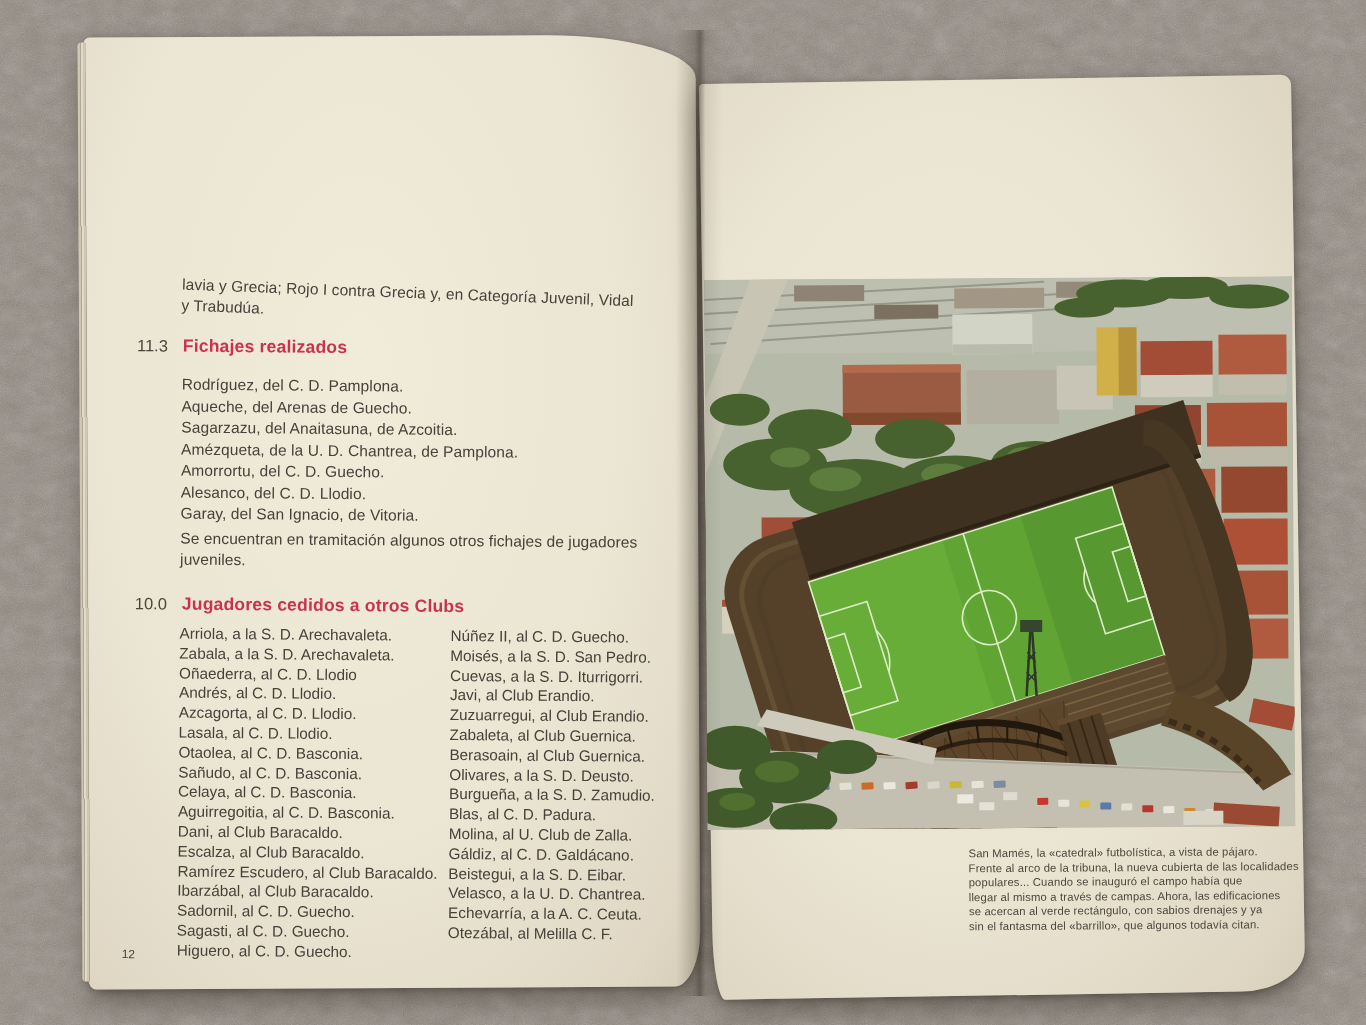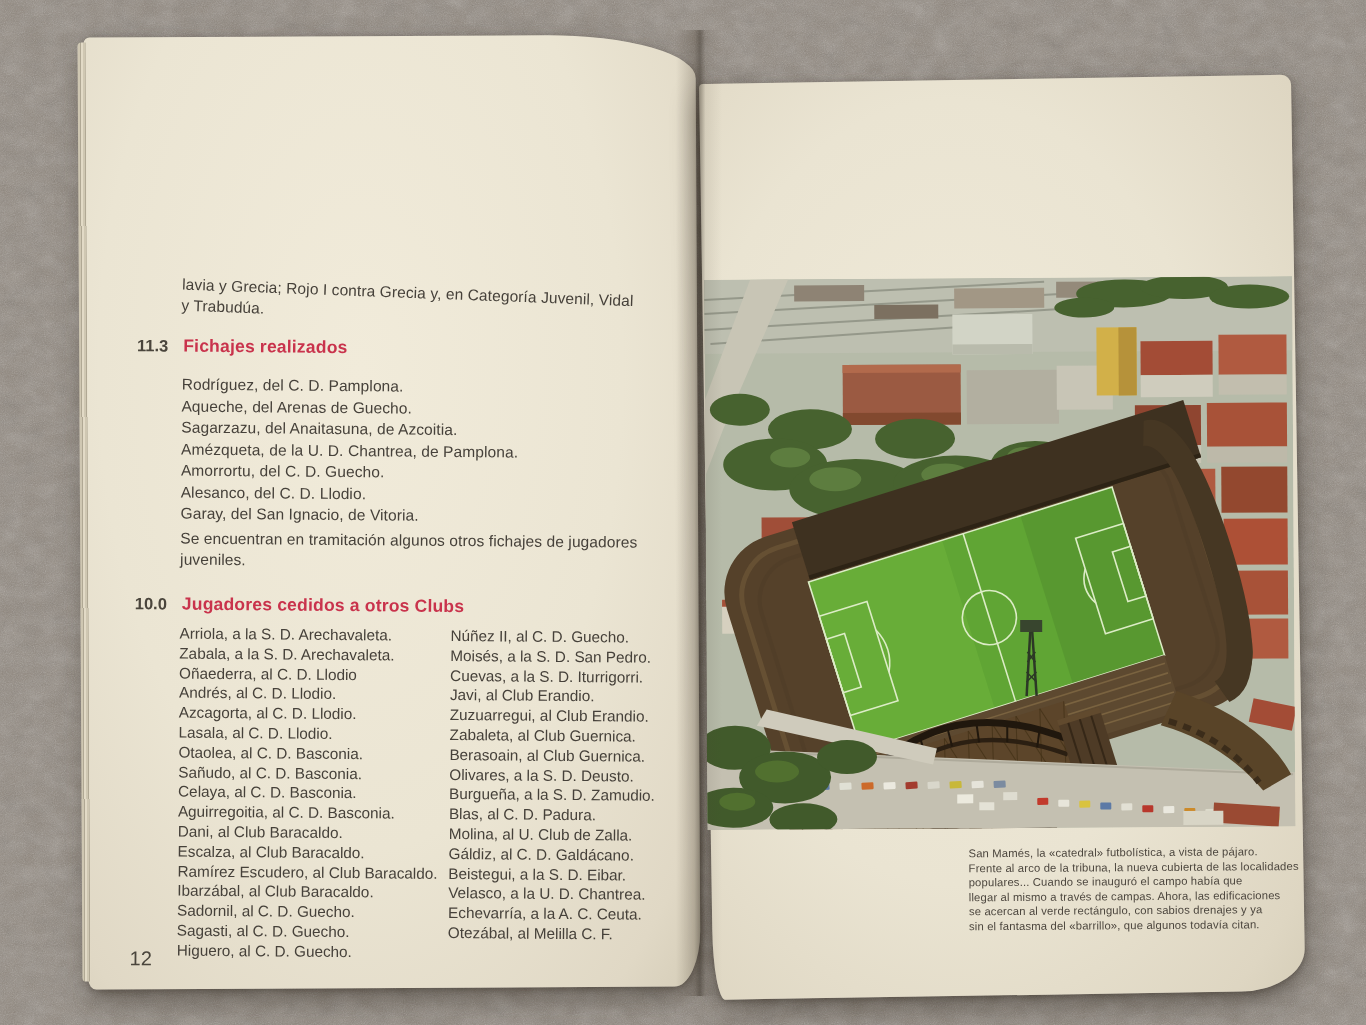--- a/index.html
+++ b/index.html
@@ -25,29 +25,29 @@
     background:repeating-linear-gradient(90deg,#cfc7b2 0 2px,#b0a894 2px 3px,#e2dac6 3px 5px);
     border-radius:4px 0 0 4px;
   }
   .pl-content{position:absolute;inset:0;transform:rotate(0.8deg);transform-origin:60px 300px;
     color:var(--body-text,#46413a);}
   .intro{position:absolute;left:97px;top:220px;width:500px;font-size:15.5px;line-height:21px;
     white-space:pre-line;transform:rotate(1.6deg);transform-origin:left top;letter-spacing:.1px;}
   .sec{position:absolute;left:52px;display:flex;gap:15px;align-items:baseline;}
   .sec-113{top:298px;}
   .sec-114{top:556px;}
-  .sec-num{font-size:16.5px;color:#4a453c;font-weight:bold;}
+  .sec-num{font-size:16.5px;color:#4a453c;}
   .sec-title{font-size:17.5px;font-weight:bold;color:var(--heading-red,#c9334c);letter-spacing:.2px;}
   .plain-list{list-style:none;margin:0;padding:0;}
   .fichajes{position:absolute;left:97px;top:336px;font-size:15.5px;line-height:21.5px;letter-spacing:.1px;}
   .tramitacion{position:absolute;left:97px;top:474px;width:500px;font-size:15.5px;line-height:21px;
     white-space:pre-line;letter-spacing:.1px;}
   .cedidos{position:absolute;left:97px;top:586px;display:flex;font-size:15.3px;line-height:19.8px;}
   .cedidos .col1{width:271px;}
-  .page-num{position:absolute;left:50px;top:910px;font-size:20px;color:#4a453c;}
+  .page-num{position:absolute;left:42px;top:910px;font-size:12px;color:#4a453c;}
 
   
   .page-right{
     position:absolute;left:699px;top:84px;width:592px;height:916px;
     background:radial-gradient(ellipse at 42% 45%, #f0ead9 0%, #eae4d2 55%, #ded6c2 90%, #d6ceb9 100%);
     border-radius:4px 10px 64px 12px / 4px 10px 42px 70px;
     transform:rotate(-0.9deg);transform-origin:left top;
     box-shadow:0 12px 28px rgba(35,28,18,.42), 0 2px 6px rgba(35,28,18,.3);
   }
   .photo{position:absolute;left:2px;top:196px;width:588px;height:550px;overflow:hidden;

